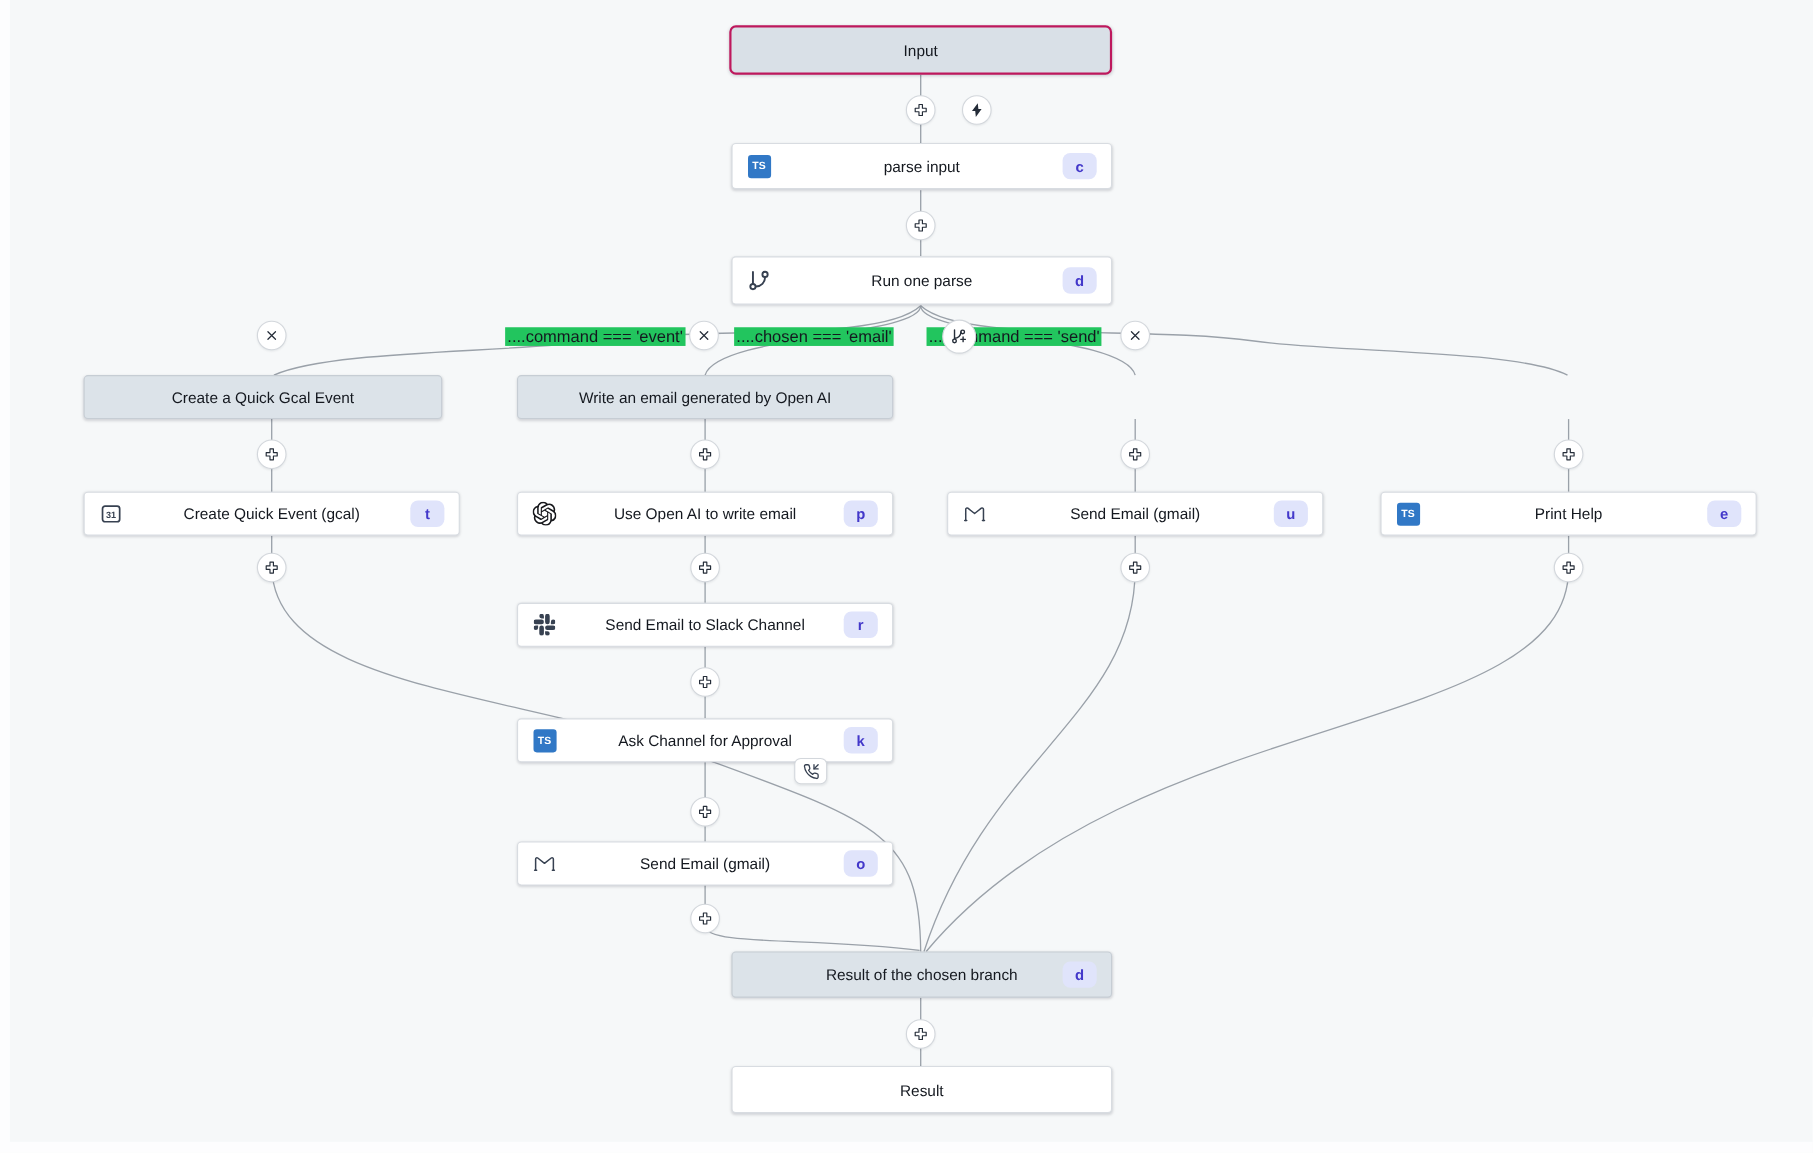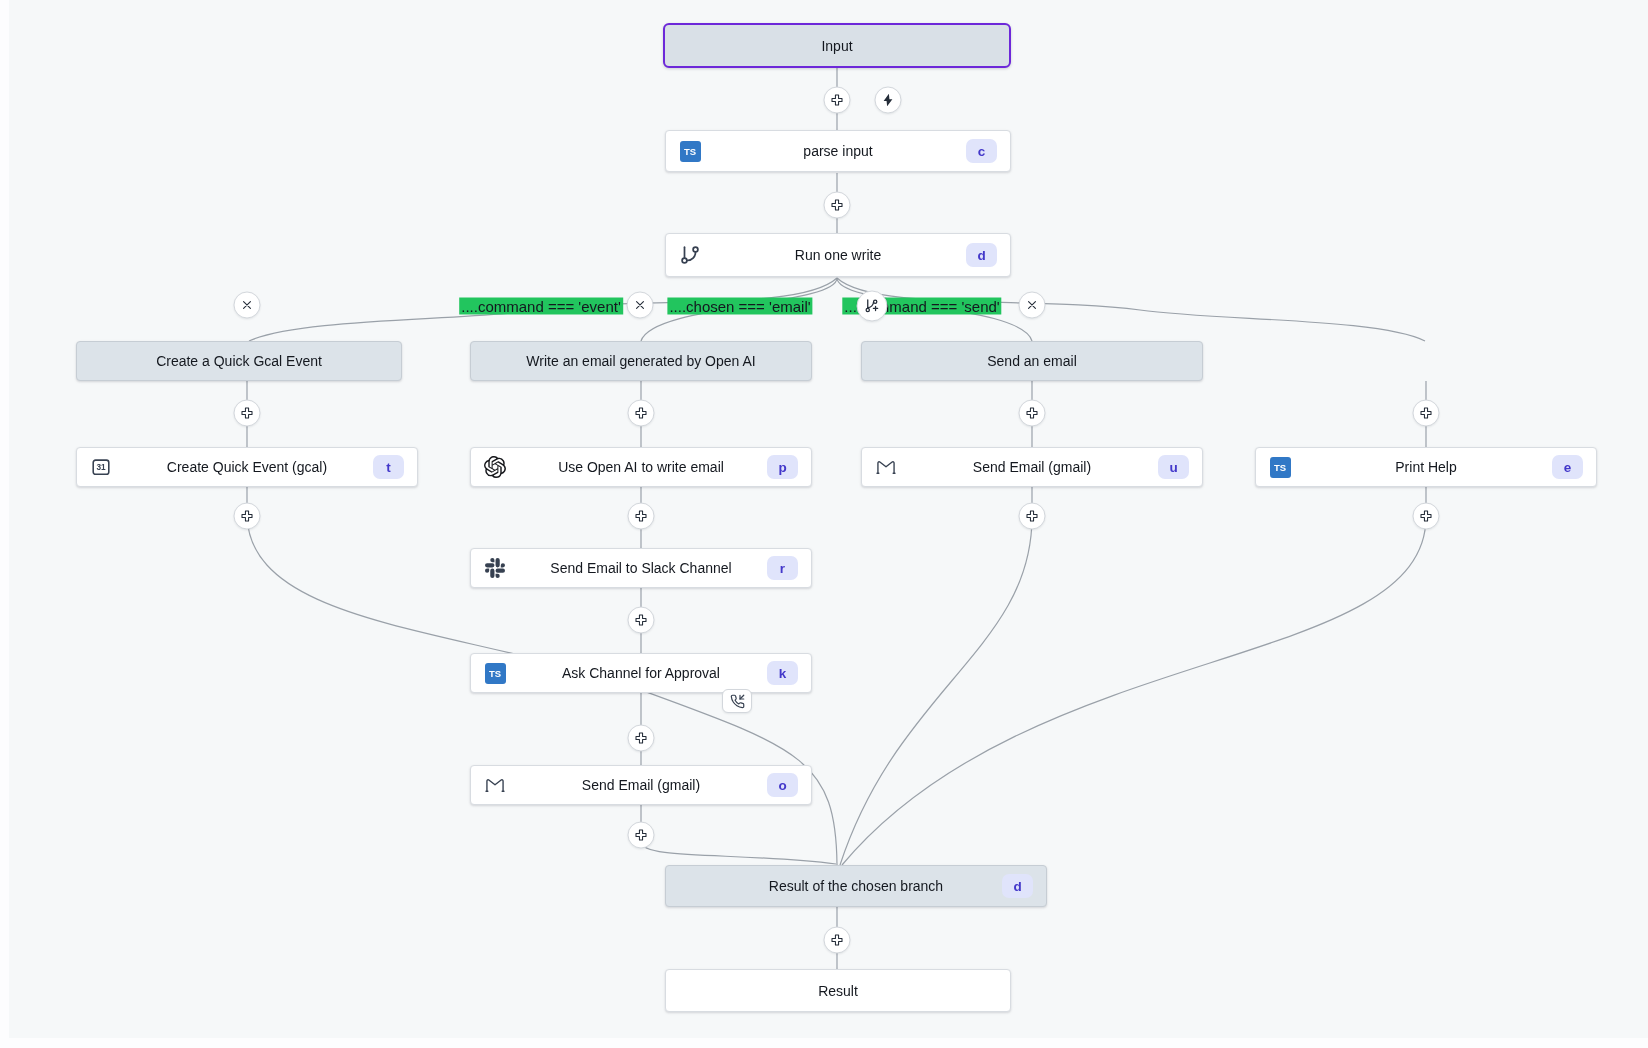--- a/index.html
+++ b/index.html
@@ -21,21 +21,21 @@
   svg.edges path { fill:none; stroke:#9aa1a9; stroke-width:1.2; }
 
   .node {
     position:absolute; height:40px;
     background:#ffffff;
     border:1px solid #d8dce1; border-radius:4px;
     box-shadow:0 1px 3px rgba(15,23,42,.10), 0 1px 2px rgba(15,23,42,.06);
     z-index:3;
   }
   .vnode { background:#dce3e9; border-color:#c6cdd4; }
-  .input-node { border:2px solid #6d28d9; border-radius:6px; background:#d9e0e7; box-shadow:0 1px 3px rgba(15,23,42,.18); }
+  .input-node { border:2px solid #be185d; border-radius:6px; background:#d9e0e7; box-shadow:0 1px 3px rgba(15,23,42,.18); }
   .node .title {
     position:absolute; left:0; right:0; top:0; bottom:0;
     display:flex; align-items:center; justify-content:center;
     font-size:14px; color:#14181f; white-space:nowrap;
   }
   .icon-left {
     position:absolute; left:13px; top:50%; transform:translateY(-50%);
     width:22px; height:22px; display:flex; align-items:center; justify-content:center;
     color:#374151; z-index:2;
   }
@@ -190,21 +190,21 @@
         <use href="#sym-plus"></use>
       </svg>
   </button>
 
   <div class="node" style="left:665px; top:233px; width:346px; height:44px;">
     <span class="icon-left">
         <svg>
           <use href="#sym-git-branch"></use>
         </svg>
       </span>
-    <span class="title">Run one write</span>
+    <span class="title">Run one parse</span>
     <span class="badge">d</span>
   </div>
 
   <span class="cond" style="left:541px; top:306px;">....command === 'event'</span>
   <span class="cond" style="left:740px; top:306px;">....chosen === 'email'</span>
   <span class="cond" style="left:922px; top:306px;">....command === 'send'</span>
 
   <button class="circle-btn" style="left:247px; top:305px;">
     <svg>
         <use href="#sym-x"></use>
@@ -225,23 +225,20 @@
         <use href="#sym-x"></use>
       </svg>
   </button>
 
   <div class="node vnode" style="left:76px; top:341px; width:326px;">
     <span class="title">Create a Quick Gcal Event</span>
   </div>
   <div class="node vnode" style="left:470px; top:341px; width:342px;">
     <span class="title">Write an email generated by Open AI</span>
   </div>
-  <div class="node vnode" style="left:861px; top:341px; width:342px;">
-    <span class="title">Send an email</span>
-  </div>
 
   <button class="circle-btn" style="left:247px; top:413px;">
       <svg>
         <use href="#sym-plus"></use>
       </svg>
     </button>
   <button class="circle-btn" style="left:641px; top:413px;">
       <svg>
         <use href="#sym-plus"></use>
       </svg>
@@ -357,21 +354,21 @@
     <span class="title">Send Email (gmail)</span>
     <span class="badge">o</span>
   </div>
 
   <button class="circle-btn" style="left:641px; top:835px;">
       <svg>
         <use href="#sym-plus"></use>
       </svg>
     </button>
 
-  <div class="node vnode" style="left:665px; top:865px; width:382px; height:42px;">
+  <div class="node vnode" style="left:665px; top:865px; width:346px; height:42px;">
     <span class="title">Result of the chosen branch</span>
     <span class="badge">d</span>
   </div>
 
   <button class="circle-btn" style="left:837px; top:940px;">
       <svg>
         <use href="#sym-plus"></use>
       </svg>
     </button>
 

